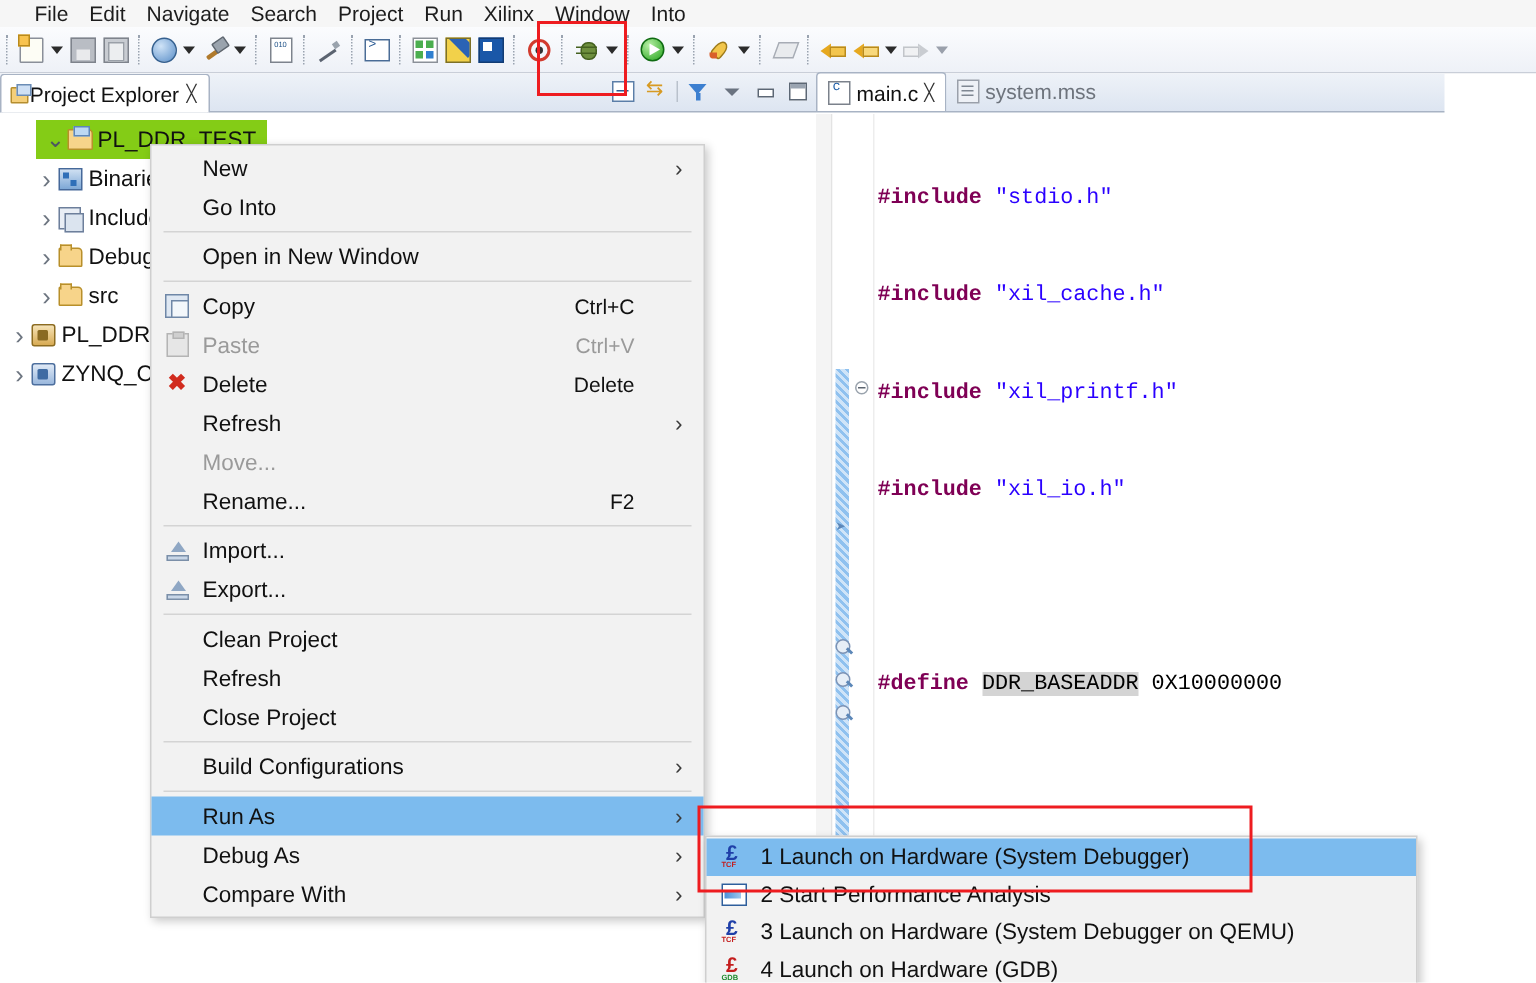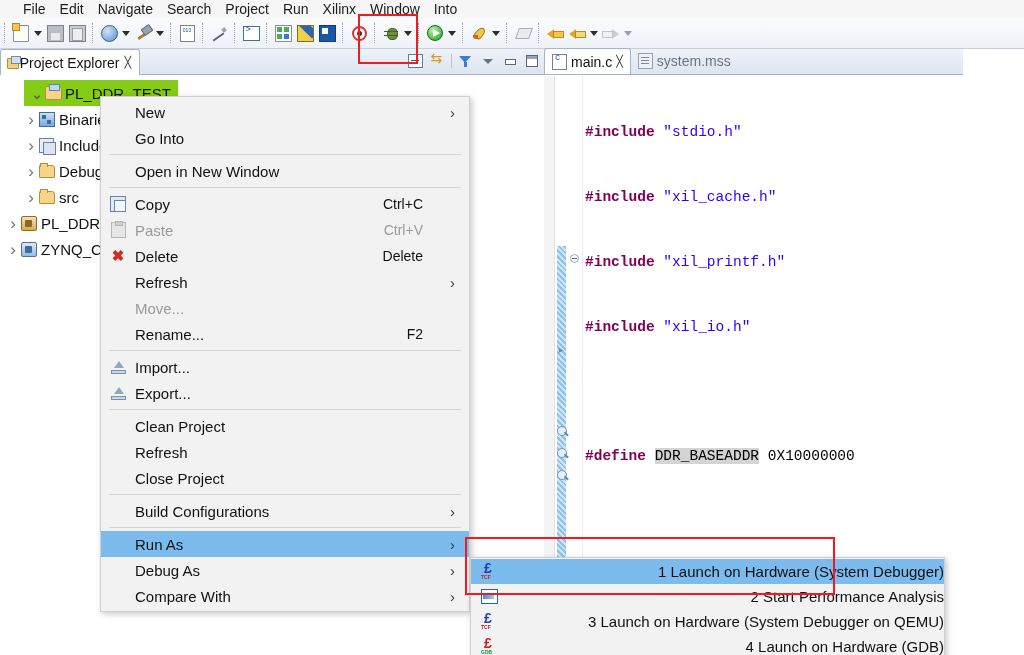--- a/index.html
+++ b/index.html
@@ -221,21 +221,21 @@
   .ic-impexp::before{content:"";position:absolute;left:0;bottom:0;width:15px;height:4px;background:#c9d7e8;border:1px solid #7b8fa8;box-sizing:border-box;}
   .ic-impexp::after{content:"";position:absolute;left:3px;top:0;border-left:5px solid transparent;border-right:5px solid transparent;border-bottom:7px solid #8fa7c4;}
 
   
   .submenu{
     position:absolute;left:470px;top:557px;width:475px;
     background:#f2f2f2;border:1px solid #cfcfcf;
     box-shadow:2px 2px 6px rgba(0,0,0,.22);
     z-index:70;padding:1px 0;box-sizing:border-box;
   }
-  .smi{height:25px;display:flex;align-items:center;font-size:15px;color:#111;justify-content:space-between;}
+  .smi{height:25px;display:flex;align-items:center;font-size:15px;color:#111;}
   .smi.sel{background:#7cbbee;}
   .smi .ci{width:36px;display:flex;align-items:center;justify-content:center;height:25px;}
   .ic-tcf{width:16px;height:15px;position:relative;}
   .ic-tcf::before{content:"£";position:absolute;left:3px;top:-4px;font-size:14px;color:#1f3fa8;font-weight:bold;}
   .ic-tcf::after{content:"TCF";position:absolute;left:0;bottom:-1px;font-size:5px;color:#c41e1e;font-weight:bold;letter-spacing:0;}
   .ic-gdb{width:16px;height:15px;position:relative;}
   .ic-gdb::before{content:"£";position:absolute;left:3px;top:-4px;font-size:14px;color:#c41e1e;font-weight:bold;}
   .ic-gdb::after{content:"GDB";position:absolute;left:0;bottom:-1px;font-size:5px;color:#1f8a2f;font-weight:bold;}
   .ic-perf{width:15px;height:13px;background:#fff;border:1px solid #2f5f9c;position:relative;}
   .ic-perf::after{content:"";position:absolute;left:1px;top:4px;width:11px;height:5px;background:linear-gradient(90deg,#4a90d9,#9ec8ee);}

